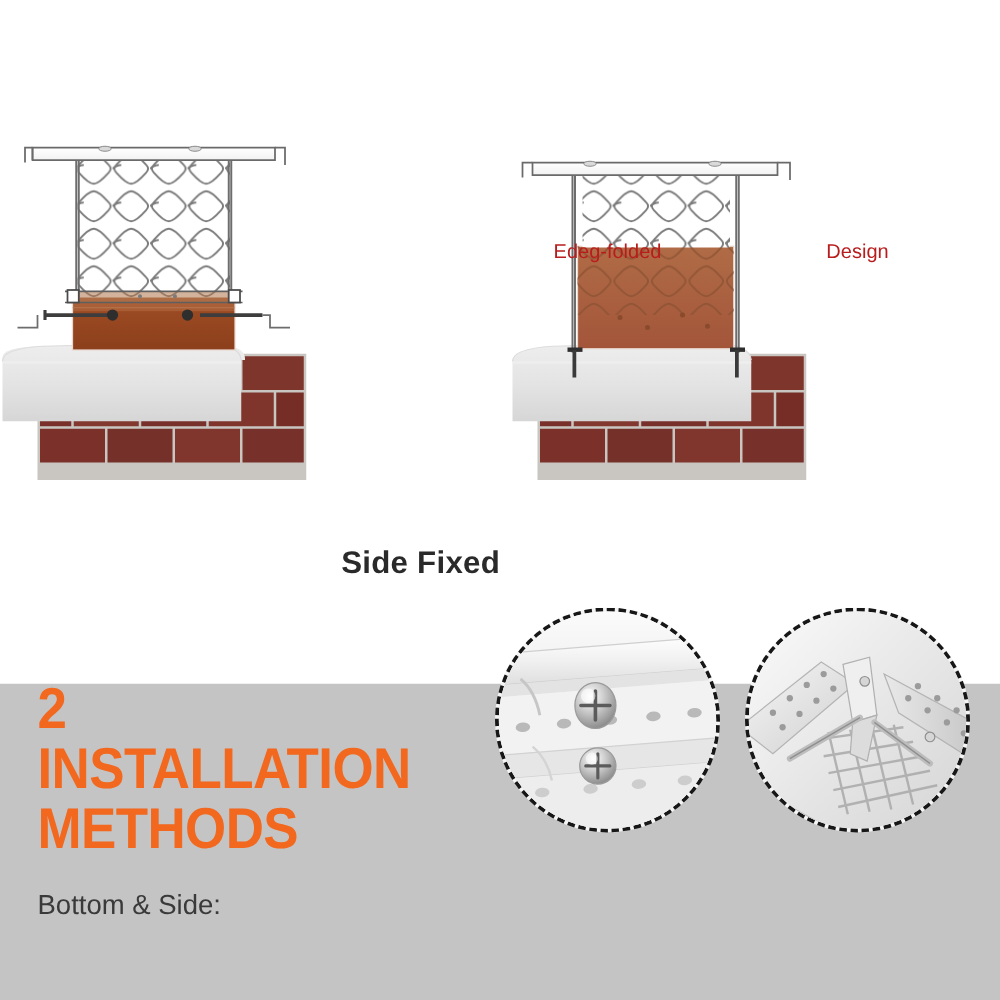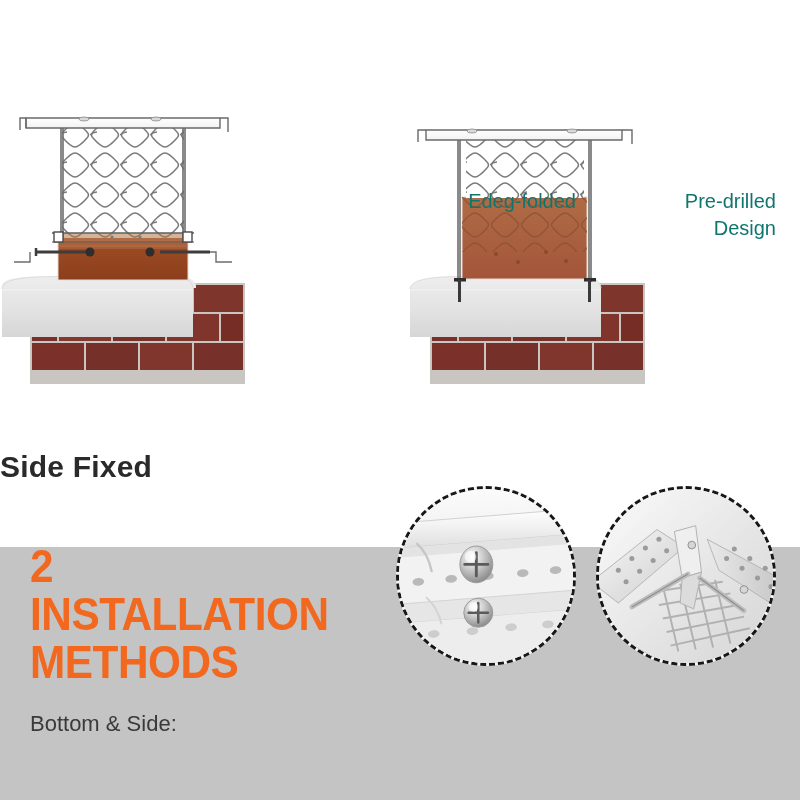--- a/index.html
+++ b/index.html
@@ -19,23 +19,23 @@
 
   
   .diagram{position:absolute;top:0;height:470px;}
   .diagram.left{left:0;width:400px;}
   .diagram.right{left:400px;width:400px;}
 
   .svg-full{position:absolute;left:0;top:0;width:100%;height:100%;}
 
   
   .fix-label{
-    position:absolute;top:450px;
-    font-size:30px;font-weight:bold;color:#2a2a2a;
-    text-align:left;width:400px;letter-spacing:.2px;
+    position:absolute;top:436px;
+    font-size:25px;font-weight:bold;color:#2a2a2a;
+    text-align:right;width:400px;letter-spacing:.2px;
   }
   .fix-label.left{left:0;}
   .fix-label.right{left:400px;}
 
   
   .headline{
     position:absolute;left:30px;top:542px;width:340px;
   }
   .headline .big{
     font-size:46px;line-height:48px;font-weight:bold;
@@ -53,21 +53,21 @@
   .circle-wrap.c1{left:396px;top:486px;}
   .circle-wrap.c2{left:596px;top:486px;}
   .circle{
     position:absolute;inset:0;border-radius:50%;
     border:3px dashed #171717;
     overflow:hidden;background:#f4f4f4;
   }
   .circle .photo{position:absolute;inset:0;}
   .circle-cap{
     position:absolute;top:188px;width:180px;
-    text-align:right;font-size:20px;line-height:27px;color:#0f766e;
+    text-align:center;font-size:16px;line-height:27px;color:#b91c1c;
   }
   .circle-cap.c1{left:396px;}
   .circle-cap.c2{left:596px;}
 </style>
 </head>
 <body>
 
 <div id="stage">
 
   <div class="gray-band"></div>
@@ -425,17 +425,16 @@
         </g>
 
         <circle cx="96" cy="58" r="4" fill="#d6d6d6" stroke="#8f8f8f" stroke-width="1"></circle>
         <circle cx="150" cy="104" r="4" fill="#d6d6d6" stroke="#8f8f8f" stroke-width="1"></circle>
 
         <path d="M-8 138 L60 176 L44 190 L-8 168 Z" fill="#e4e4e4" stroke="#bcbcbc" stroke-width="1"></path>
       </svg>
     </div>
   </div>
   <div class="circle-cap c2">
-    <div>Pre-drilled</div>
     <div>Design</div>
   </div>
 
 </div>
 
 </body></html>

